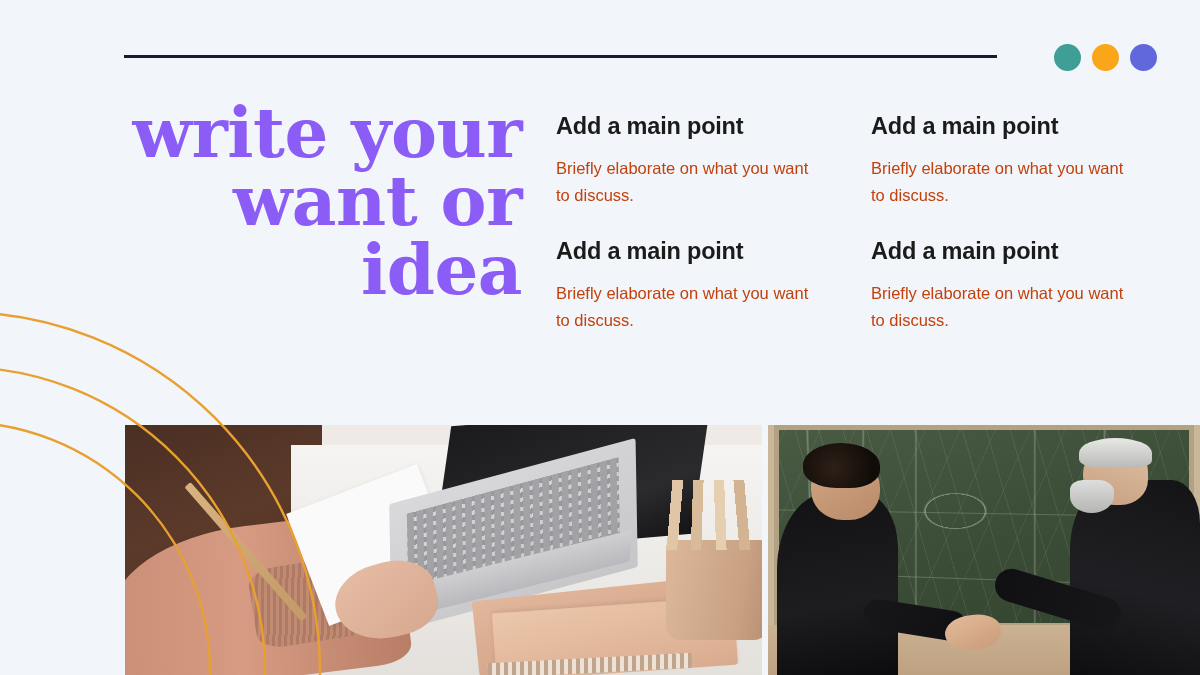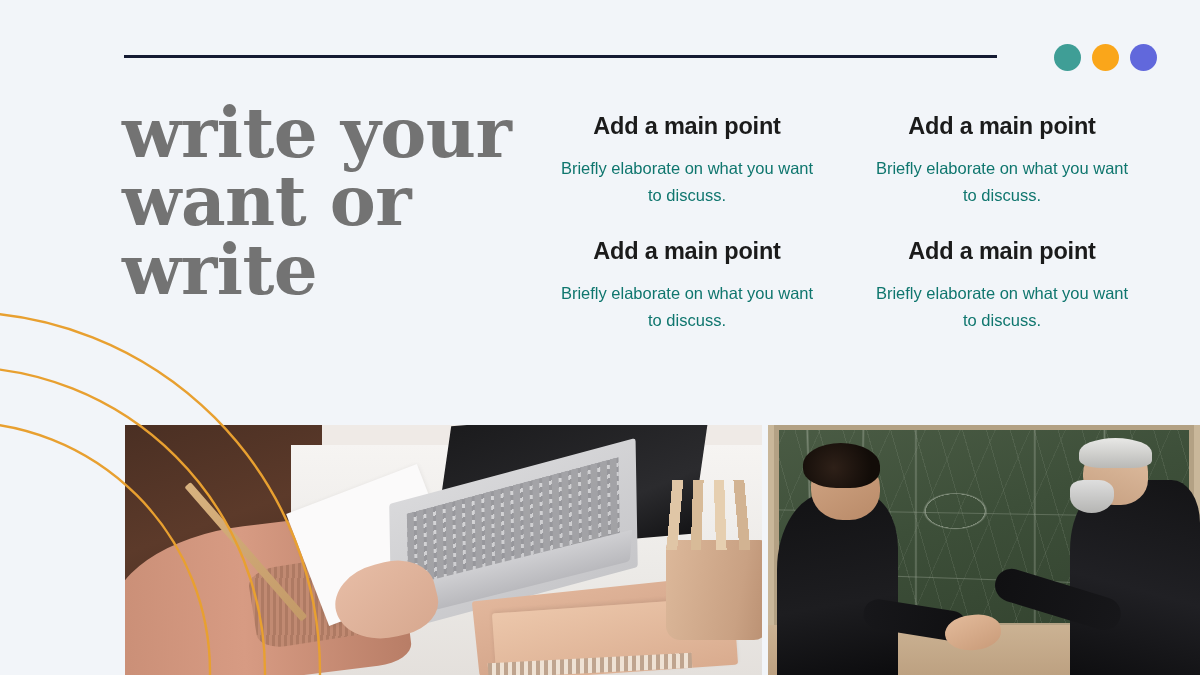--- a/index.html
+++ b/index.html
@@ -39,49 +39,49 @@
   
   .title {
     position:absolute;
     left:122px; top:99px;
     width:400px;
     font-family:"DejaVu Serif", "Liberation Serif", serif;
     font-weight:700;
     font-size:69px;
     line-height:0.99;
     letter-spacing:-0.5px;
-    color:#737373;
+    color:#8b5cf6;
+    text-align:right;
   }
   .title span { display:block; }
 
   
   .points {
     position:absolute;
     left:556px; top:112px;
     width:590px;
     display:grid;
     grid-template-columns:315px 275px;
     grid-template-rows:auto auto;
     row-gap:28px;
-    text-align:center;
   }
   .point { width:262px; }
   .point h3 {
     font-size:23.5px;
     font-weight:700;
     color:#1b1b1b;
     letter-spacing:-0.2px;
     line-height:1.2;
     margin-bottom:15px;
   }
   .point p {
     font-size:16.5px;
     font-weight:400;
     line-height:1.62;
-    color:#0f766e;
+    color:#c2410c;
   }
 
   
   .photos {
     position:absolute;
     left:125px; top:425px;
     width:1075px; height:250px;
     display:flex;
     gap:6px;
   }
@@ -288,21 +288,21 @@
 
   <div class="dots">
     <div class="dot" style="background:#3f9e96"></div>
     <div class="dot" style="background:#faa61a"></div>
     <div class="dot" style="background:#6168dc"></div>
   </div>
 
   <div class="title">
     <span>write your</span>
     <span>want or</span>
-    <span>write</span>
+    <span>idea</span>
   </div>
 
   <div class="points">
 
     <div class="point">
       <h3>Add a main point</h3>
       <p>Briefly elaborate on what you want to discuss.</p>
     </div>
 
     <div class="point">

